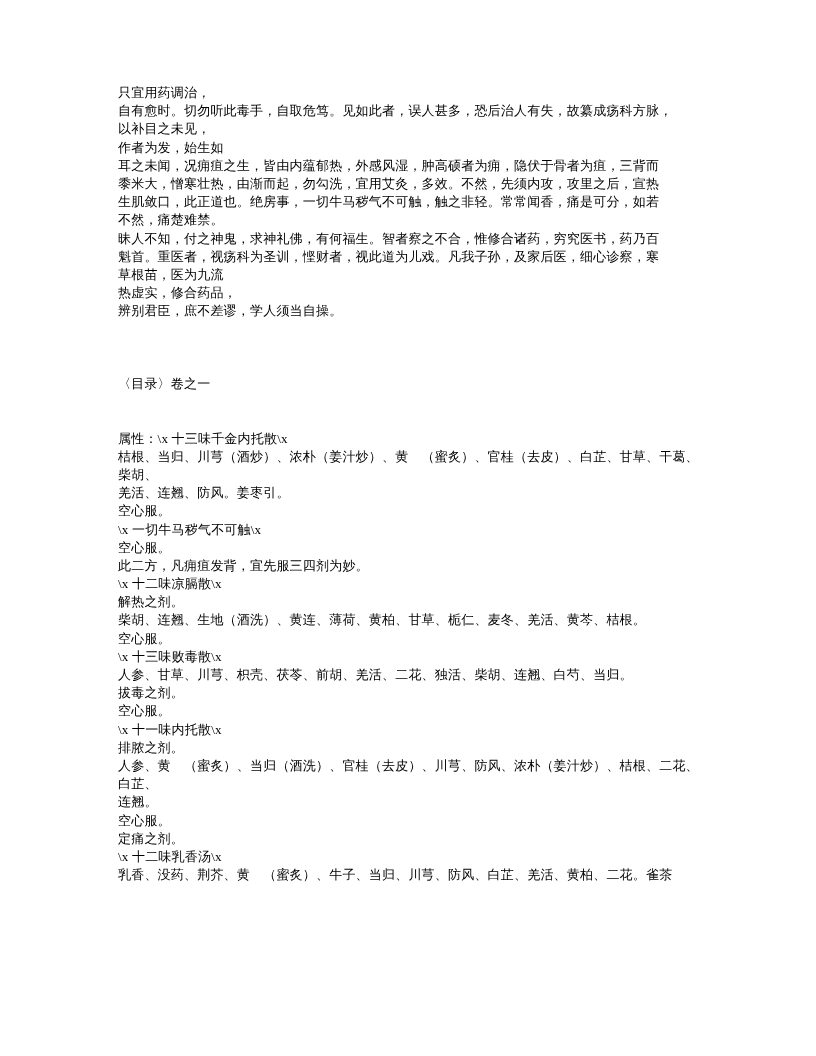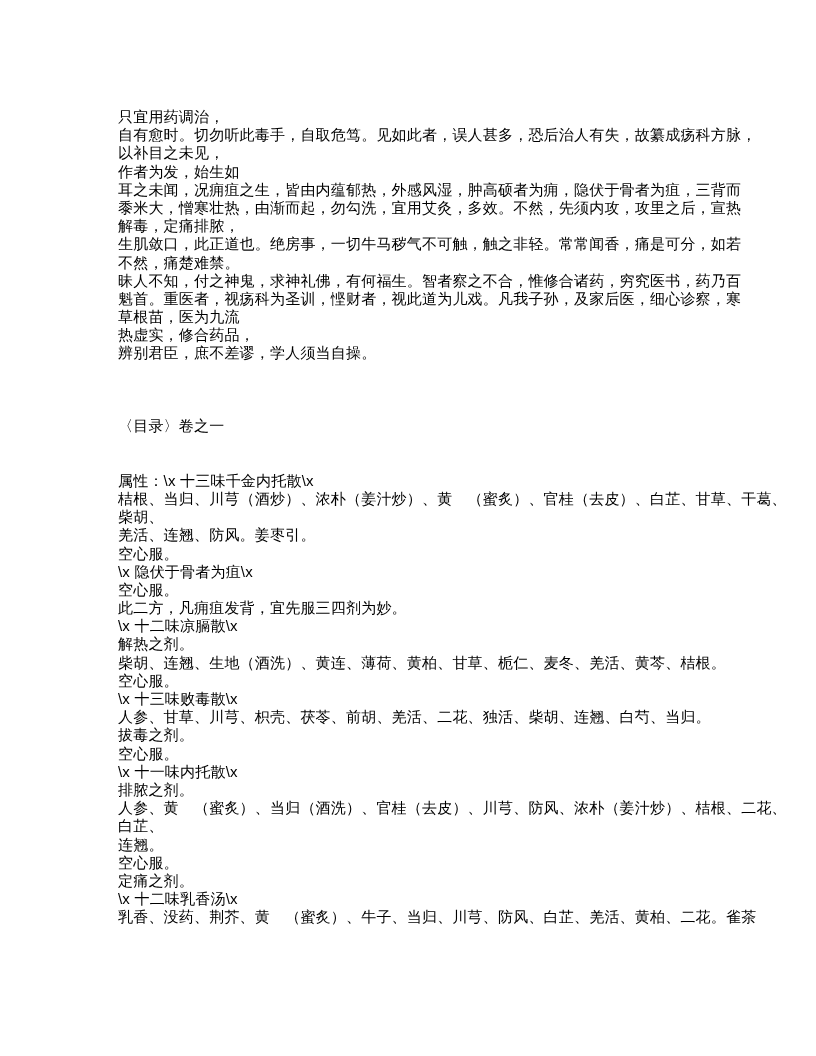--- a/index.html
+++ b/index.html
@@ -17,65 +17,64 @@
     position: absolute;
     left: 0;
     top: 0;
     width: 816px;
     height: 1056px;
     background: #ffffff;
   }
   .text-content {
     position: absolute;
     left: 118px;
-    top: 108px;
+    top: 84px;
     width: 640px;
     color: #000000;
-    font-family: Liberation Sans, sans-serif;
-    font-size: 15px;
+    font-family: Liberation Serif, serif;
+    font-size: 13px;
     line-height: 18.2px;
   }
   .line {
     height: 18.2px;
     white-space: pre;
     overflow: visible;
     letter-spacing: 0.2px;
   }
 </style>
 </head>
 <body style="background: rgb(255, 255, 255);">
 
 <div class="page">
   <div class="text-content" style="color: rgb(0, 0, 0);">
       <div class="line">只宜用药调治，</div>
       <div class="line">自有愈时。切勿听此毒手，自取危笃。见如此者，误人甚多，恐后治人有失，故纂成疡科方脉，</div>
       <div class="line">以补目之未见，</div>
       <div class="line">作者为发，始生如</div>
       <div class="line">耳之未闻，况痈疽之生，皆由内蕴郁热，外感风湿，肿高硕者为痈，隐伏于骨者为疽，三背而</div>
       <div class="line">黍米大，憎寒壮热，由渐而起，勿勾洗，宜用艾灸，多效。不然，先须内攻，攻里之后，宣热</div>
-      <div class="line">解毒，定痛排脓，</div>
       <div class="line">生肌敛口，此正道也。绝房事，一切牛马秽气不可触，触之非轻。常常闻香，痛是可分，如若</div>
       <div class="line">不然，痛楚难禁。</div>
       <div class="line">昧人不知，付之神鬼，求神礼佛，有何福生。智者察之不合，惟修合诸药，穷究医书，药乃百</div>
       <div class="line">魁首。重医者，视疡科为圣训，悭财者，视此道为儿戏。凡我子孙，及家后医，细心诊察，寒</div>
       <div class="line">草根苗，医为九流</div>
       <div class="line">热虚实，修合药品，</div>
       <div class="line">辨别君臣，庶不差谬，学人须当自操。</div>
       <div class="line">&nbsp;</div>
       <div class="line">&nbsp;</div>
       <div class="line">&nbsp;</div>
       <div class="line">〈目录〉卷之一</div>
       <div class="line">&nbsp;</div>
       <div class="line">&nbsp;</div>
       <div class="line">属性：\x 十三味千金内托散\x</div>
       <div class="line">桔根、当归、川芎（酒炒）、浓朴（姜汁炒）、黄　（蜜炙）、官桂（去皮）、白芷、甘草、干葛、</div>
       <div class="line">柴胡、</div>
       <div class="line">羌活、连翘、防风。姜枣引。</div>
       <div class="line">空心服。</div>
-      <div class="line">\x 隐伏于骨者为疽\x</div>
+      <div class="line">\x 一切牛马秽气不可触\x</div>
       <div class="line">空心服。</div>
       <div class="line">此二方，凡痈疽发背，宜先服三四剂为妙。</div>
       <div class="line">\x 十二味凉膈散\x</div>
       <div class="line">解热之剂。</div>
       <div class="line">柴胡、连翘、生地（酒洗）、黄连、薄荷、黄柏、甘草、栀仁、麦冬、羌活、黄芩、桔根。</div>
       <div class="line">空心服。</div>
       <div class="line">\x 十三味败毒散\x</div>
       <div class="line">人参、甘草、川芎、枳壳、茯苓、前胡、羌活、二花、独活、柴胡、连翘、白芍、当归。</div>
       <div class="line">拔毒之剂。</div>
       <div class="line">空心服。</div>

